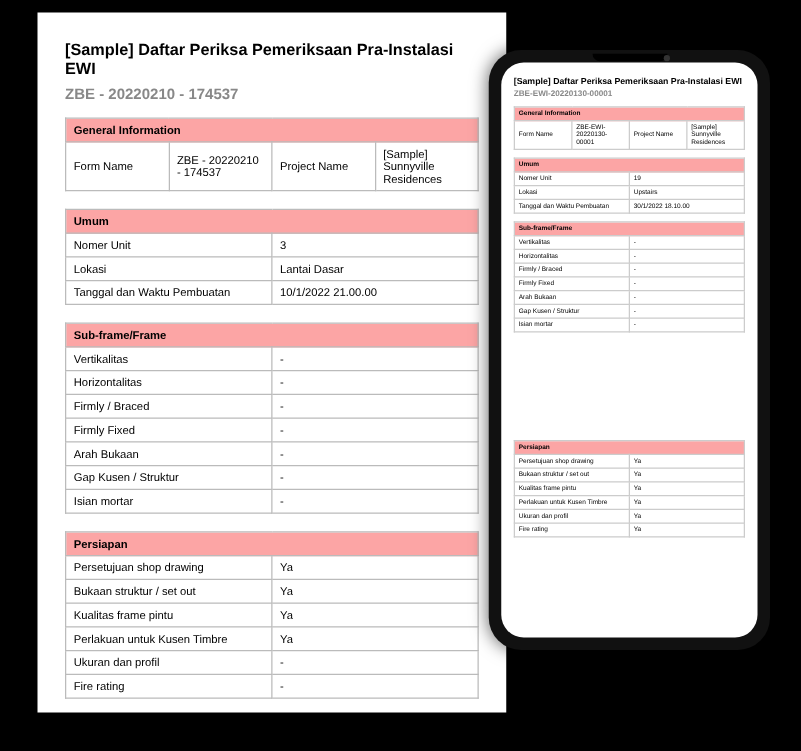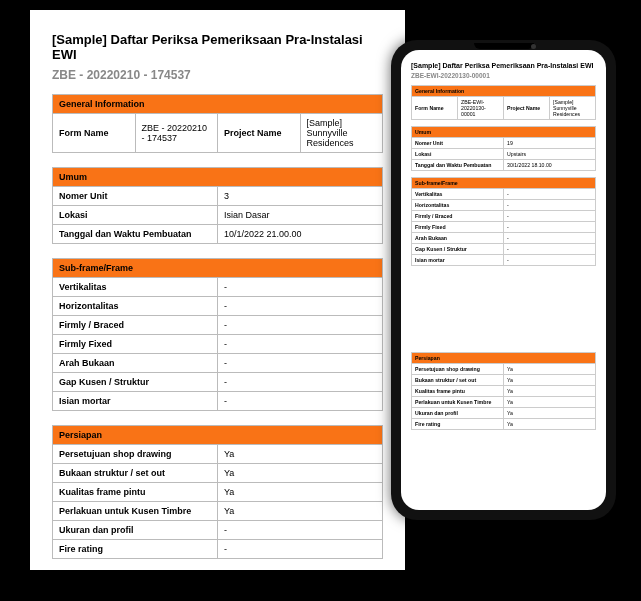--- a/index.html
+++ b/index.html
@@ -36,34 +36,34 @@
     color: #888;
     margin: 0 0 12px 0;
   }
   table {
     width: 100%;
     border-collapse: collapse;
     margin-bottom: 14px;
     font-size: 9px;
   }
   table th.section {
-    background: #f97316;
+    background: #fca5a5;
     text-align: left;
     padding: 4px 6px;
     border: 1px solid #bbb;
     font-weight: bold;
   }
   table td, table th {
     border: 1px solid #bbb;
     padding: 4px 6px;
     text-align: left;
     font-weight: normal;
   }
   table td.label, table th.label {
-    font-weight: bold;
+    font-weight: normal;
     margin-left: 12px;
   }
   .gi td { width: 25%; }
 
   
   .phone {
     position: absolute;
     right: 25px;
     top: 40px;
     width: 225px;
@@ -137,21 +137,21 @@
           <th class="section" colspan="2">Umum</th>
         </tr>
     </tbody>
       <tbody>
         <tr>
         <td class="label" style="width:50%">Nomer Unit</td>
         <td>3</td>
       </tr>
         <tr>
         <td class="label" style="width:50%">Lokasi</td>
-        <td>Isian Dasar</td>
+        <td>Lantai Dasar</td>
       </tr>
         <tr>
         <td class="label" style="width:50%">Tanggal dan Waktu Pembuatan</td>
         <td>10/1/2022 21.00.00</td>
       </tr>
       </tbody>
   </table>
 
   <table>
     <tbody>

